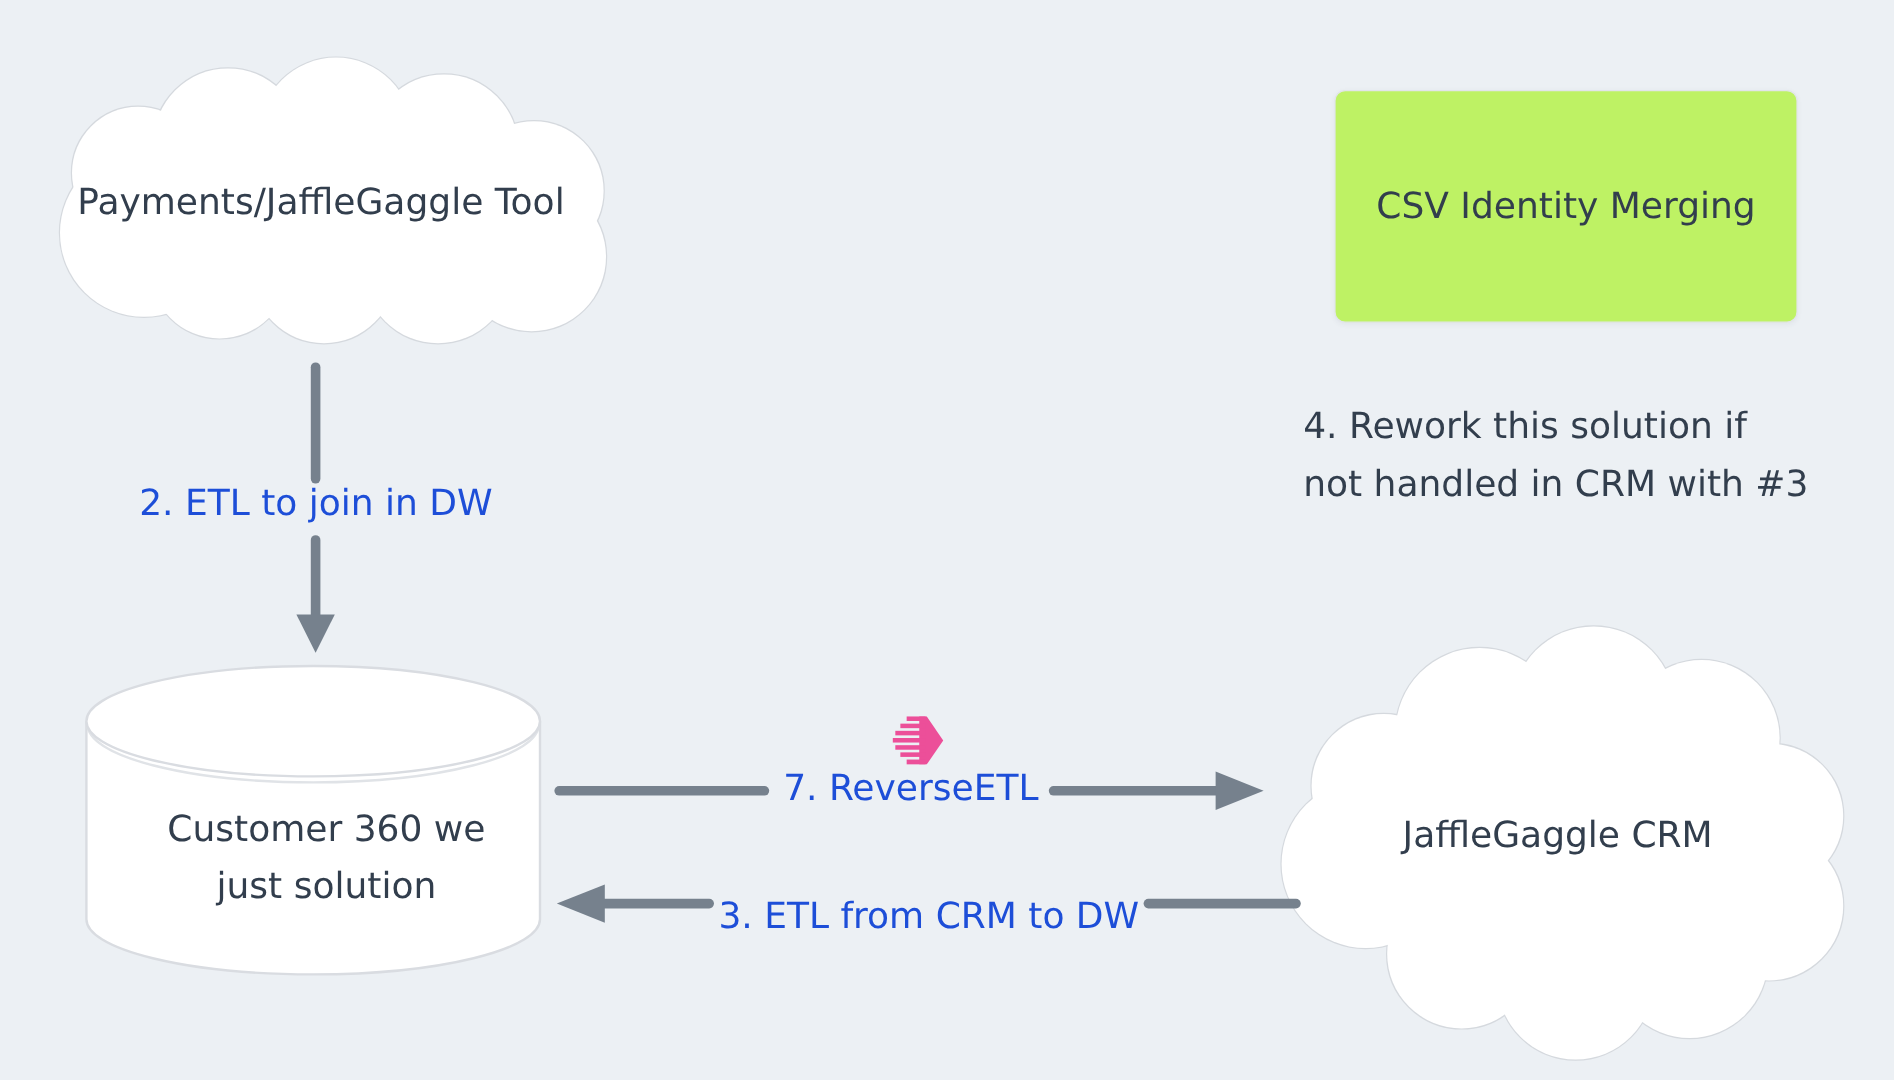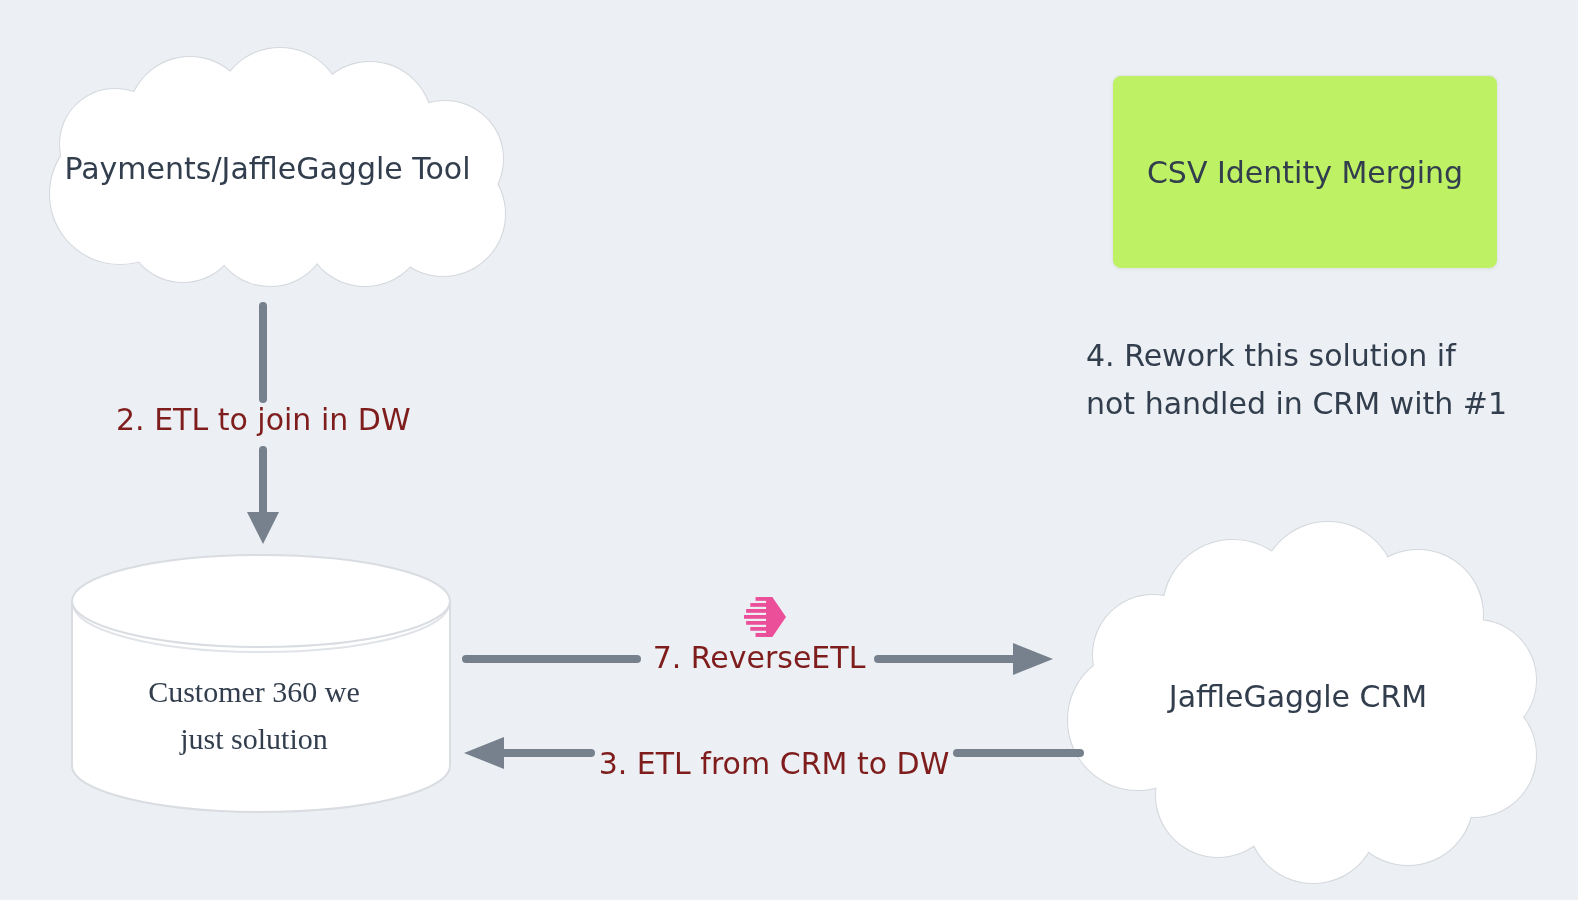--- a/index.html
+++ b/index.html
@@ -9,21 +9,21 @@
     font-family:"DejaVu Sans","Liberation Sans",sans-serif;
     color:#323e4d;
   }
   .abs{position:absolute;}
   svg{display:block;overflow:visible;}
   .node-label{
     position:absolute;display:flex;align-items:center;justify-content:center;
     text-align:center;font-size:30px;line-height:47px;color:#323e4d;
   }
   .arrow-label{
-    position:absolute;font-size:30px;color:#7f1d1d;white-space:nowrap;
+    position:absolute;font-size:30px;color:#1d4ed8;white-space:nowrap;
   }
   .arrow-label.center{display:flex;justify-content:center;}
   .csv-box{
     position:absolute;left:1112px;top:75px;width:384px;height:192px;
     background:#bef264;border:1px solid #e2e5e9;border-radius:9px;
     box-shadow:0 1px 4px rgba(50,62,77,0.05);
     display:flex;align-items:center;justify-content:center;
     font-size:30px;
   }
   .note{
@@ -58,29 +58,29 @@
     <use href="#lc" class="fill-pass"></use>
   </svg>
   <div class="node-label" style="left:25px;top:44px;width:485px;height:248px;">Payments/JaffleGaggle Tool</div>
 
   <div class="csv-box">
     <span>CSV Identity Merging</span>
   </div>
 
   <div class="note">
     <div>4. Rework this solution if</div>
-    <div>not handled in CRM with #1</div>
+    <div>not handled in CRM with #3</div>
   </div>
 
   <svg class="abs" style="left:69px;top:552px;" width="388" height="266" viewBox="0 0 388 266">
     <path d="M3,50 L3,214 A189,46 0 0 0 381,214 L381,50 Z" fill="#ffffff" stroke="#d9dce1" stroke-width="2"></path>
     <path d="M4,52 A188,48 0 0 0 380,52" fill="none" stroke="#e0e3e7" stroke-width="2"></path>
     <ellipse cx="192" cy="49" rx="189" ry="46" fill="#ffffff" stroke="#d9dce1" stroke-width="2"></ellipse>
   </svg>
-  <div class="node-label" style="left:60px;top:668px;width:388px;height:auto;display:block;font-family:Liberation Serif, serif;">
+  <div class="node-label" style="left:78px;top:668px;width:388px;height:auto;display:block;">
     <div>Customer 360 we</div>
     <div>just solution</div>
   </div>
 
   <svg class="abs" style="left:1058px;top:520px;" width="480" height="352" viewBox="0 0 480 352">
     <defs>
       <g id="rc">
         <circle cx="80" cy="200" r="70"></circle>
         <circle cx="95" cy="135" r="60"></circle>
         <circle cx="175" cy="90" r="70"></circle>

